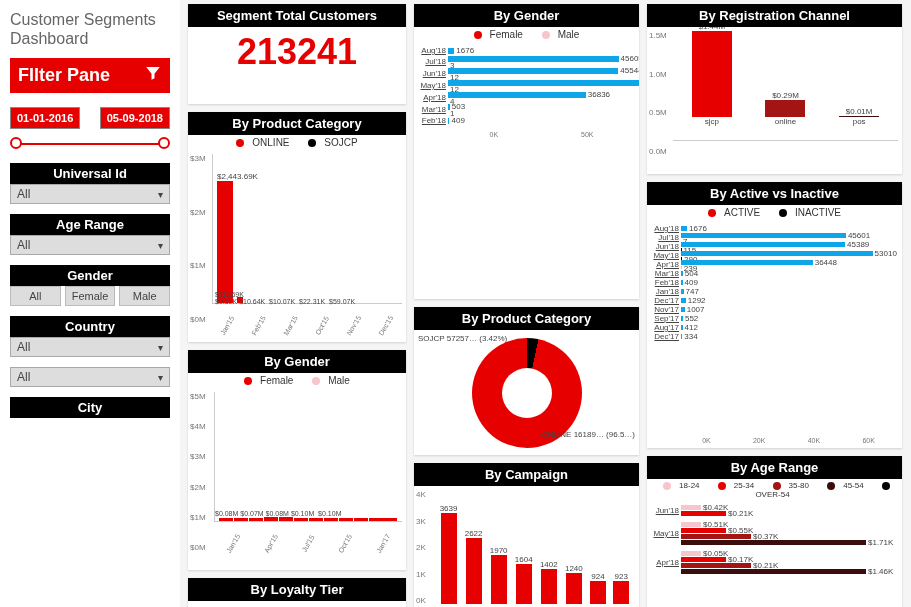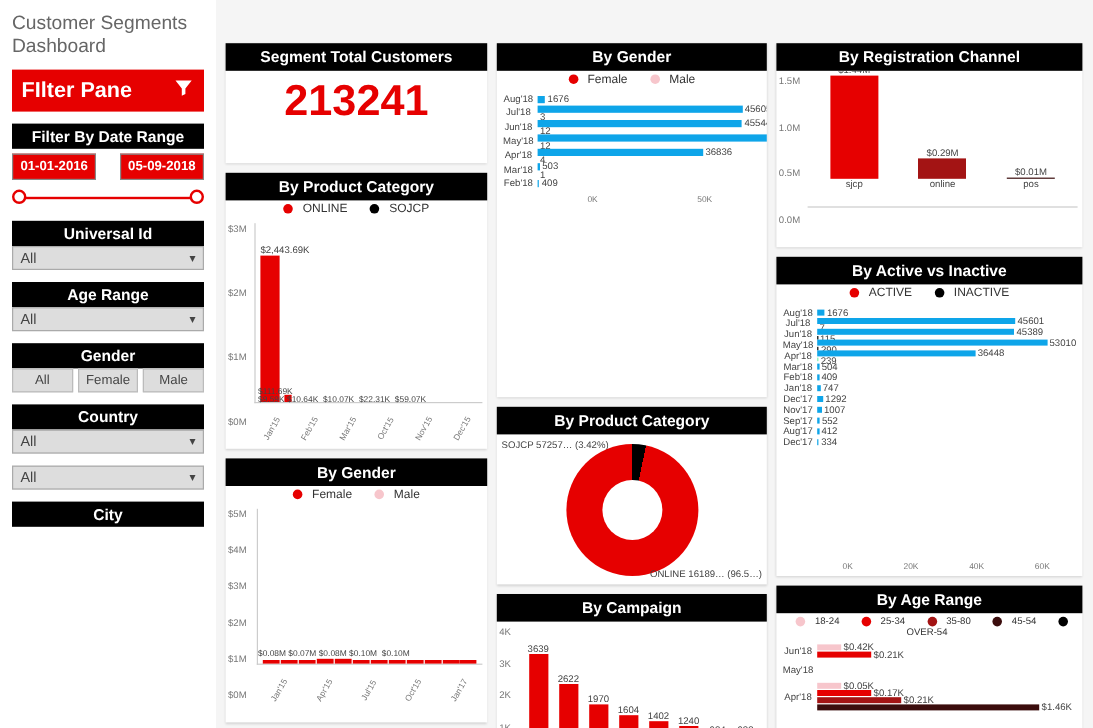--- a/index.html
+++ b/index.html
@@ -54,41 +54,40 @@
   .gender-btns { display:flex; gap:4px; }
   .btn-opt {
     flex:1; text-align:center; background:#ddd; border:1px solid #bbb;
     padding:3px 4px; font-size:11px; color:#444;
   }
   
   .board {
     flex:1;
     overflow:hidden;
     position:relative;
-    margin-top:32px;
   }
   .tile {
     position:absolute; background:#fff;
     box-shadow:0 1px 2px rgba(0,0,0,0.15);
     display:flex; flex-direction:column;
   }
   .tile-head {
     background:#000; color:#fff; font-weight:700; text-align:center;
     padding:4px 0; font-size:13px;
   }
   .tile-body { flex:1; position:relative; padding:4px; overflow:hidden; }
   .big-number { color:#e60000; font-weight:800; font-size:36px; text-align:center; padding:4px 0; }
   
   .legend { text-align:center; font-size:10px; padding:2px 0; }
   .legend span { margin:0 4px; }
   .dot { display:inline-block; width:8px; height:8px; border-radius:50%; vertical-align:middle; margin-right:2px; }
   .tick-row { display:flex; justify-content:space-around; font-size:7px; color:#777; }
   
   .hbar-row { display:flex; align-items:center; gap:2px; font-size:8px; color:#444; margin-bottom:1px; }
-  .hbar-label { width:28px; text-align:center; }
+  .hbar-label { width:28px; text-align:right;text-decoration:underline; }
   .hbar-track { flex:1; display:flex; flex-direction:column; gap:1px; }
   .hbar { height:6px; background:#0ea5e9; position:relative; }
   .hbar .val { position:absolute; left:100%; margin-left:2px; font-size:8px; color:#444; top:-2px; }
   
   .vbar-area { display:flex; align-items:flex-end; justify-content:space-around; height:100%; padding:0 2px 14px; border-bottom:1px solid #ccc; }
   .vbar-col { display:flex; flex-direction:column; align-items:center; }
   .vbar { width:14px; background:#e60000; }
   .vbar-lbl, .vbar-val { font-size:8px; color:#444; }
   
   .donut {
@@ -110,21 +109,20 @@
   <div class="filter-pane-header">
     <span>FIlter Pane</span>
     <span>
       <svg viewBox="0 0 24 24">
           <path d="M3 4h18l-7 9v6l-4 2v-8z"></path>
         </svg>
     </span>
   </div>
 
   <div>
-    <div class="section-head">Filter By Date Range</div>
     <div class="date-pills">
       <div class="date-pill">01-01-2016</div>
       <div class="date-pill">05-09-2018</div>
     </div>
     <div class="range-slider">
       <div class="range-track"></div>
       <div class="range-handle" style="left:0"></div>
       <div class="range-handle" style="right:0"></div>
     </div>
   </div>
@@ -340,21 +338,21 @@
           <span>50K</span>
         </div>
       </div>
   </div>
 
   <div class="tile" style="left:234px; top:307px; width:225px; height:148px;">
     <div class="tile-head">By Product Category</div>
     <div class="tile-body" style="position:relative">
       <div style="position:absolute;left:4px;top:4px;font-size:8px;color:#444">SOJCP 57257… (3.42%)</div>
       <div class="donut"></div>
-      <div style="position:absolute;right:4px;bottom:4px;font-size:8px;color:#444">ONLINE 16189… (96.5…)</div>
+      <div style="position:absolute;right:4px;bottom:16px;font-size:8px;color:#444">ONLINE 16189… (96.5…)</div>
     </div>
   </div>
 
   <div class="tile" style="left:234px; top:463px; width:225px; height:160px;">
     <div class="tile-head">By Campaign</div>
     <div class="tile-body" style="padding-left:20px;">
       <div class="ylabels">
           <span>0K</span>
           <span>1K</span>
           <span>2K</span>
@@ -584,20 +582,34 @@
             <div class="hbar" style="height:5px;width:20px;background:#f7c6cc">
               <span class="val">$0.42K</span>
             </div>
             <div class="hbar" style="height:5px;width:45px;background:#e60000">
               <span class="val">$0.21K</span>
             </div>
           </div>
         </div>
         <div class="hbar-row" style="margin-bottom: 6px;">
           <div class="hbar-label">May'18</div>
+          <div class="hbar-track">
+            <div class="hbar" style="height:5px;width:20px;background:#f7c6cc">
+              <span class="val">$0.51K</span>
+            </div>
+            <div class="hbar" style="height:5px;width:45px;background:#e60000">
+              <span class="val">$0.55K</span>
+            </div>
+            <div class="hbar" style="height:5px;width:70px;background:#a31414">
+              <span class="val">$0.37K</span>
+            </div>
+            <div class="hbar" style="height:5px;width:185px;background:#3b0d0d">
+              <span class="val">$1.71K</span>
+            </div>
+          </div>
         </div>
         <div class="hbar-row" style="margin-bottom: 6px;">
           <div class="hbar-label">Apr'18</div>
           <div class="hbar-track">
             <div class="hbar" style="height:5px;width:20px;background:#f7c6cc">
               <span class="val">$0.05K</span>
             </div>
             <div class="hbar" style="height:5px;width:45px;background:#e60000">
               <span class="val">$0.17K</span>
             </div>

